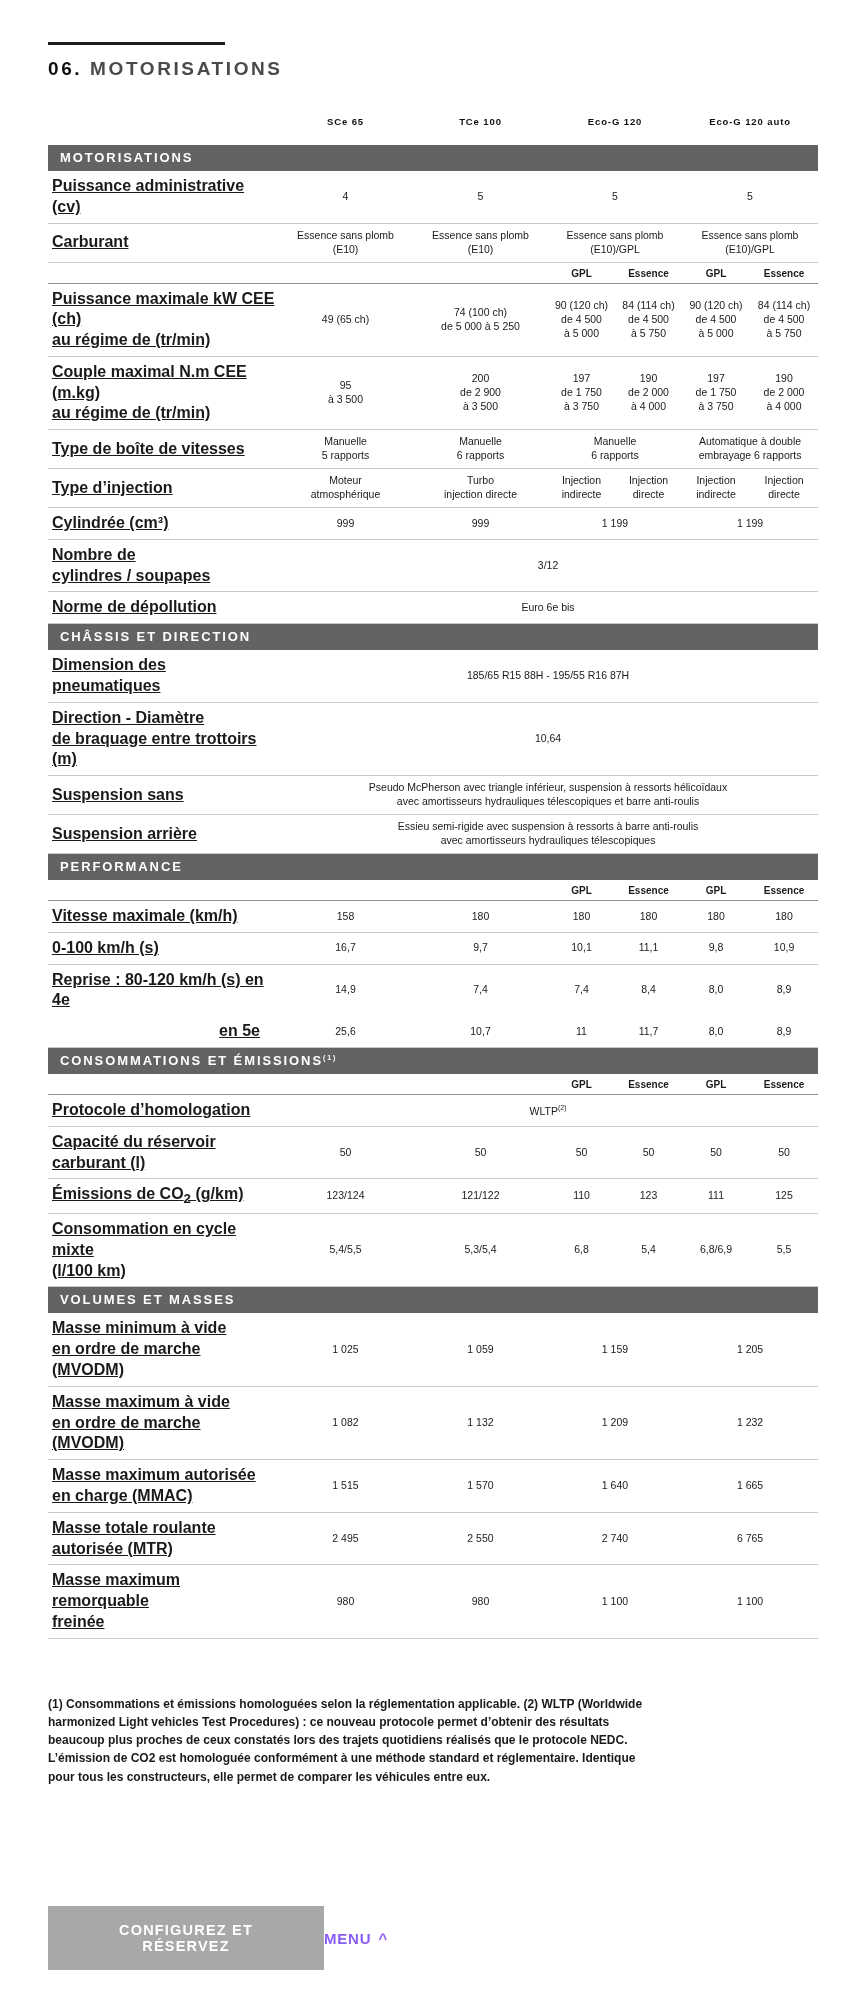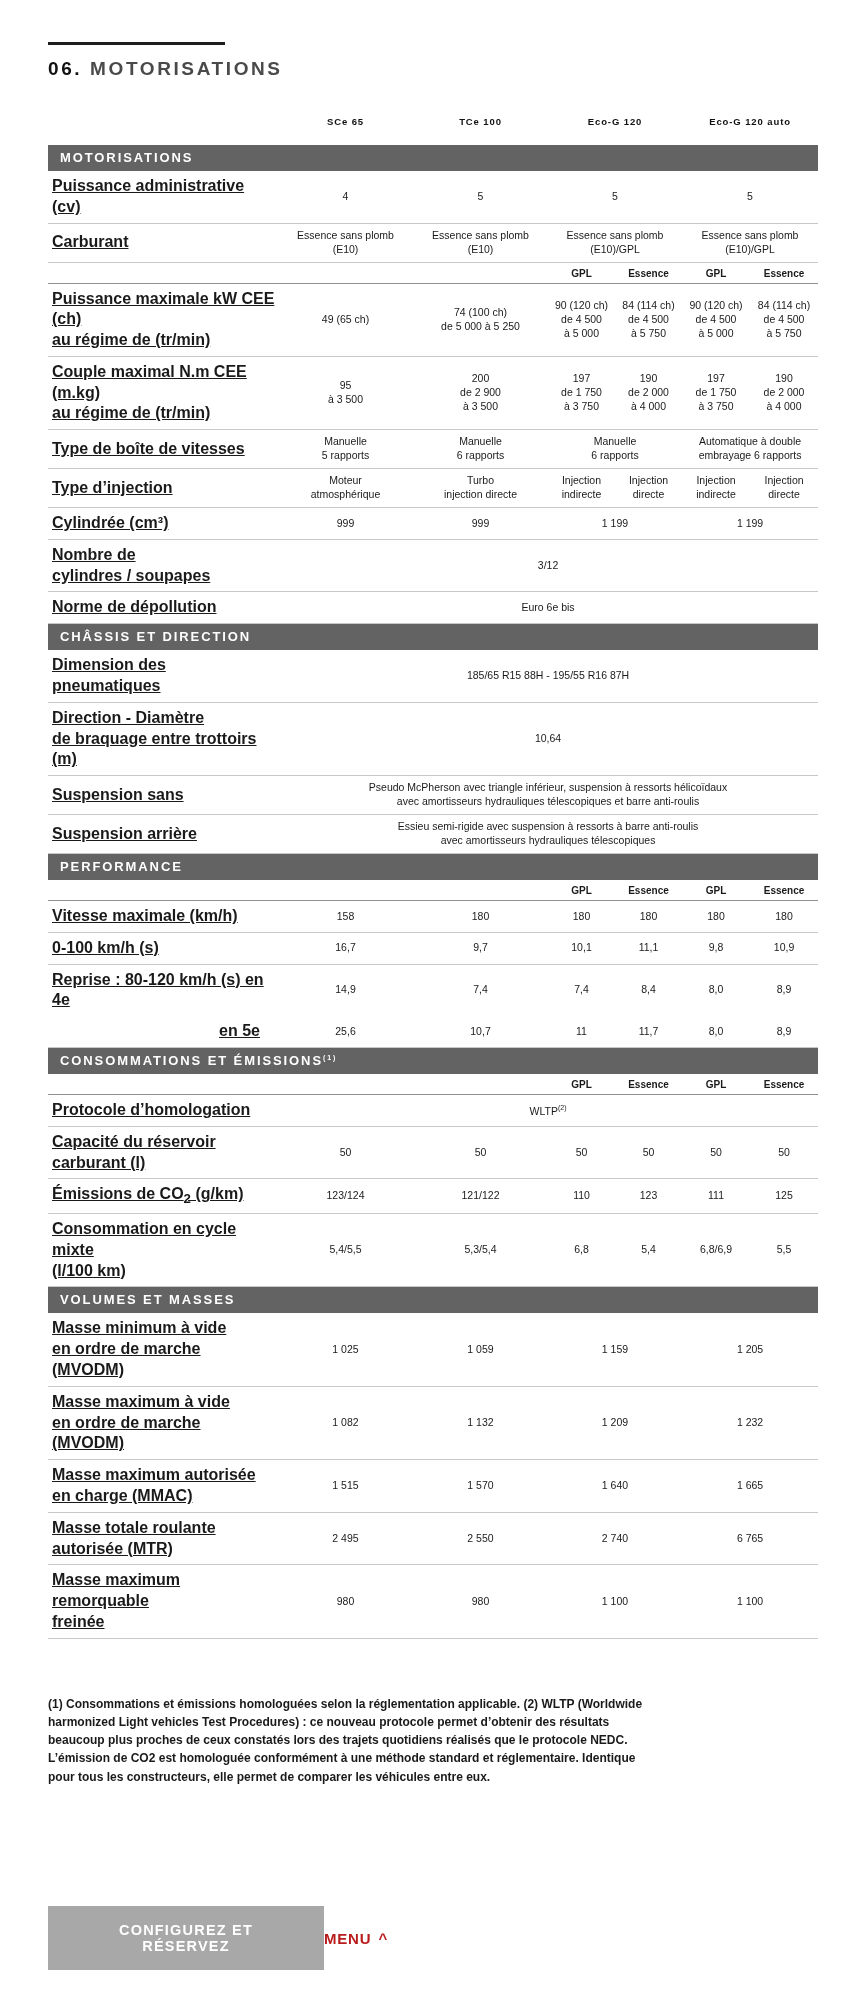--- a/index.html
+++ b/index.html
@@ -126,21 +126,21 @@
     cursor: pointer;
     font-family: "Liberation Sans", sans-serif;
   }
   .menu {
     display: flex;
     align-items: center;
     gap: 7px;
     font-size: 15px;
     font-weight: 700;
     letter-spacing: 0.8px;
-    color: #b91c1c;
+    color: #8b5cf6;
   }
   .chev { font-size: 15px; line-height: 1; }
   sup.fn { font-size: 7px; }
 </style>
 </head>
 <body>
 
 <div class="page">
 
   <div class="title-rule"></div>

